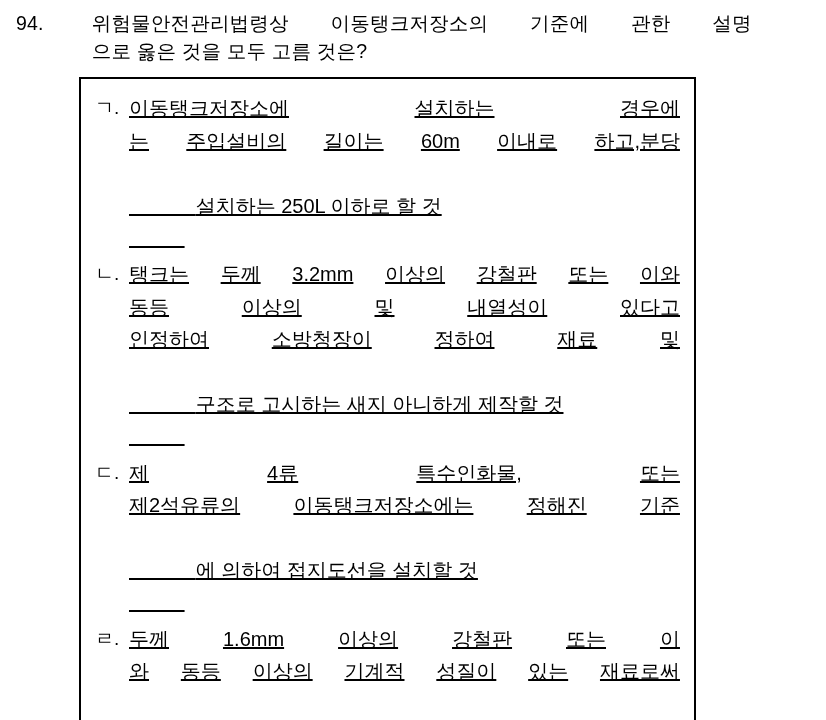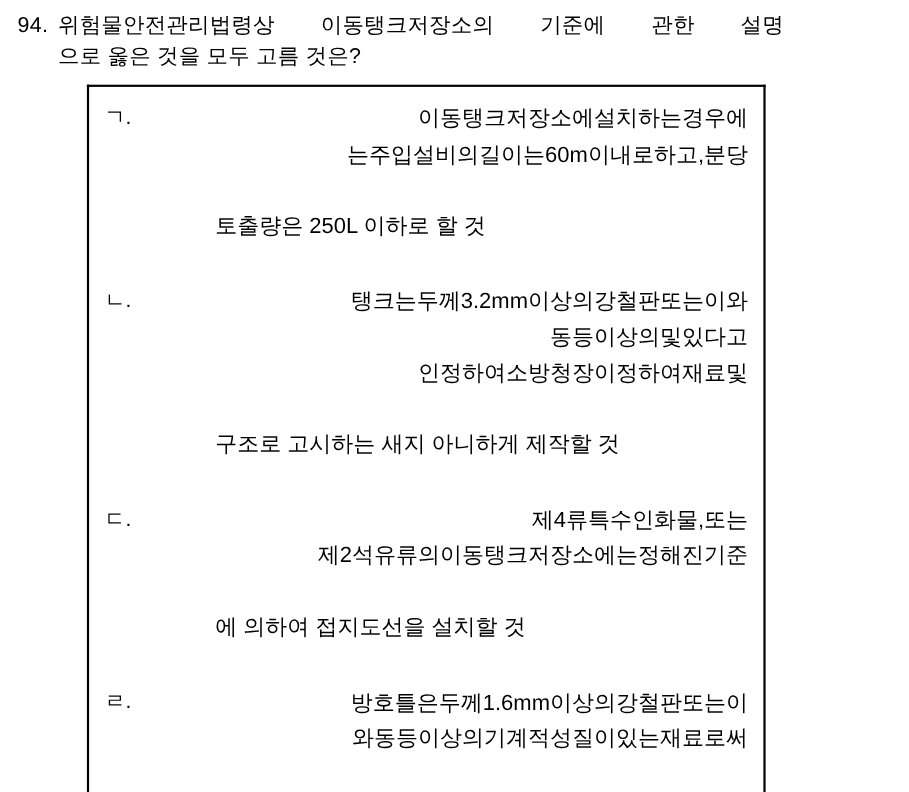--- a/index.html
+++ b/index.html
@@ -36,20 +36,21 @@
     flex: 0 0 auto;
     padding-right: 9px;
     white-space: nowrap;
     font-size: 19.5px;
   }
   .q-text {
     flex: 1 1 auto;
     text-align: justify;
     text-justify: inter-character;
     max-width: 660px;
+    margin-left: 39px;
   }
   .q-line {
     display: block;
     white-space: nowrap;
   }
   .q-line.justified {
     display: flex;
     justify-content: space-between;
   }
   .q-line.justified > span {
@@ -81,22 +82,23 @@
     width: 34px;
     text-align: left;
     font-size: 19px;
     padding-top: 1px;
   }
   .stmt-body {
     flex: 1 1 auto;
   }
   .s-line {
     display: flex;
-    justify-content: flex-end;
+    justify-content: space-between;
     white-space: pre;
+    text-decoration: underline;
   }
   .s-line.last {
     display: block;
   }
   .s-line > span {
     white-space: pre;
   }
 </style>
 </head>
 <body>
@@ -132,41 +134,42 @@
           </div>
           <div class="s-line">
             <span>는</span>
             <span>주입설비의</span>
             <span>길이는</span>
             <span>60m</span>
             <span>이내로</span>
             <span>하고,분당</span>
           </div>
           <div class="s-line last">
-            <span>토출량은 250L 이하로 할 것</span>
+            <span>설치하는 250L 이하로 할 것</span>
           </div>
         </div>
       </div>
 
       <div class="stmt">
         <div class="stmt-mark">ㄴ.</div>
         <div class="stmt-body">
           <div class="s-line">
             <span>탱크는</span>
             <span>두께</span>
             <span>3.2mm</span>
             <span>이상의</span>
             <span>강철판</span>
             <span>또는</span>
             <span>이와</span>
           </div>
           <div class="s-line">
             <span>동등</span>
             <span>이상의</span>
             <span>및</span>
+            <span>내열성이</span>
             <span>있다고</span>
           </div>
           <div class="s-line">
             <span>인정하여</span>
             <span>소방청장이</span>
             <span>정하여</span>
             <span>재료</span>
             <span>및</span>
           </div>
           <div class="s-line last">
@@ -193,21 +196,20 @@
           <div class="s-line last">
             <span>에 의하여 접지도선을 설치할 것</span>
           </div>
         </div>
       </div>
 
       <div class="stmt">
         <div class="stmt-mark">ㄹ.</div>
         <div class="stmt-body">
           <div class="s-line">
-            <span>방호틀은</span>
             <span>두께</span>
             <span>1.6mm</span>
             <span>이상의</span>
             <span>강철판</span>
             <span>또는</span>
             <span>이</span>
           </div>
           <div class="s-line">
             <span>와</span>
             <span>동등</span>

